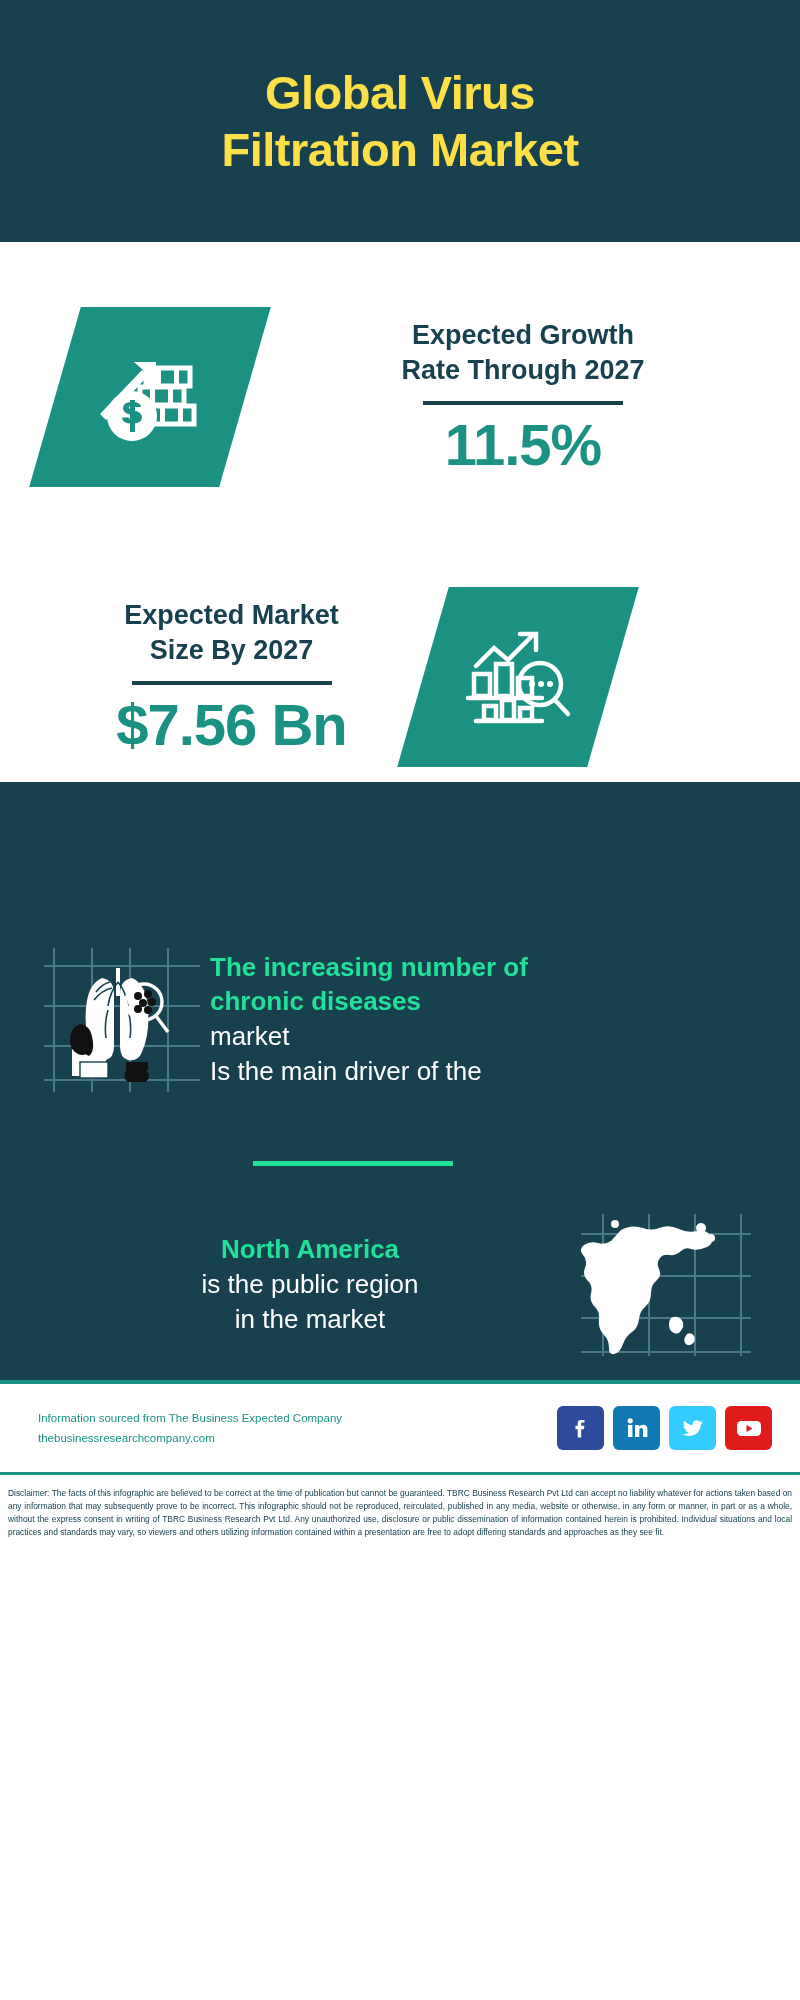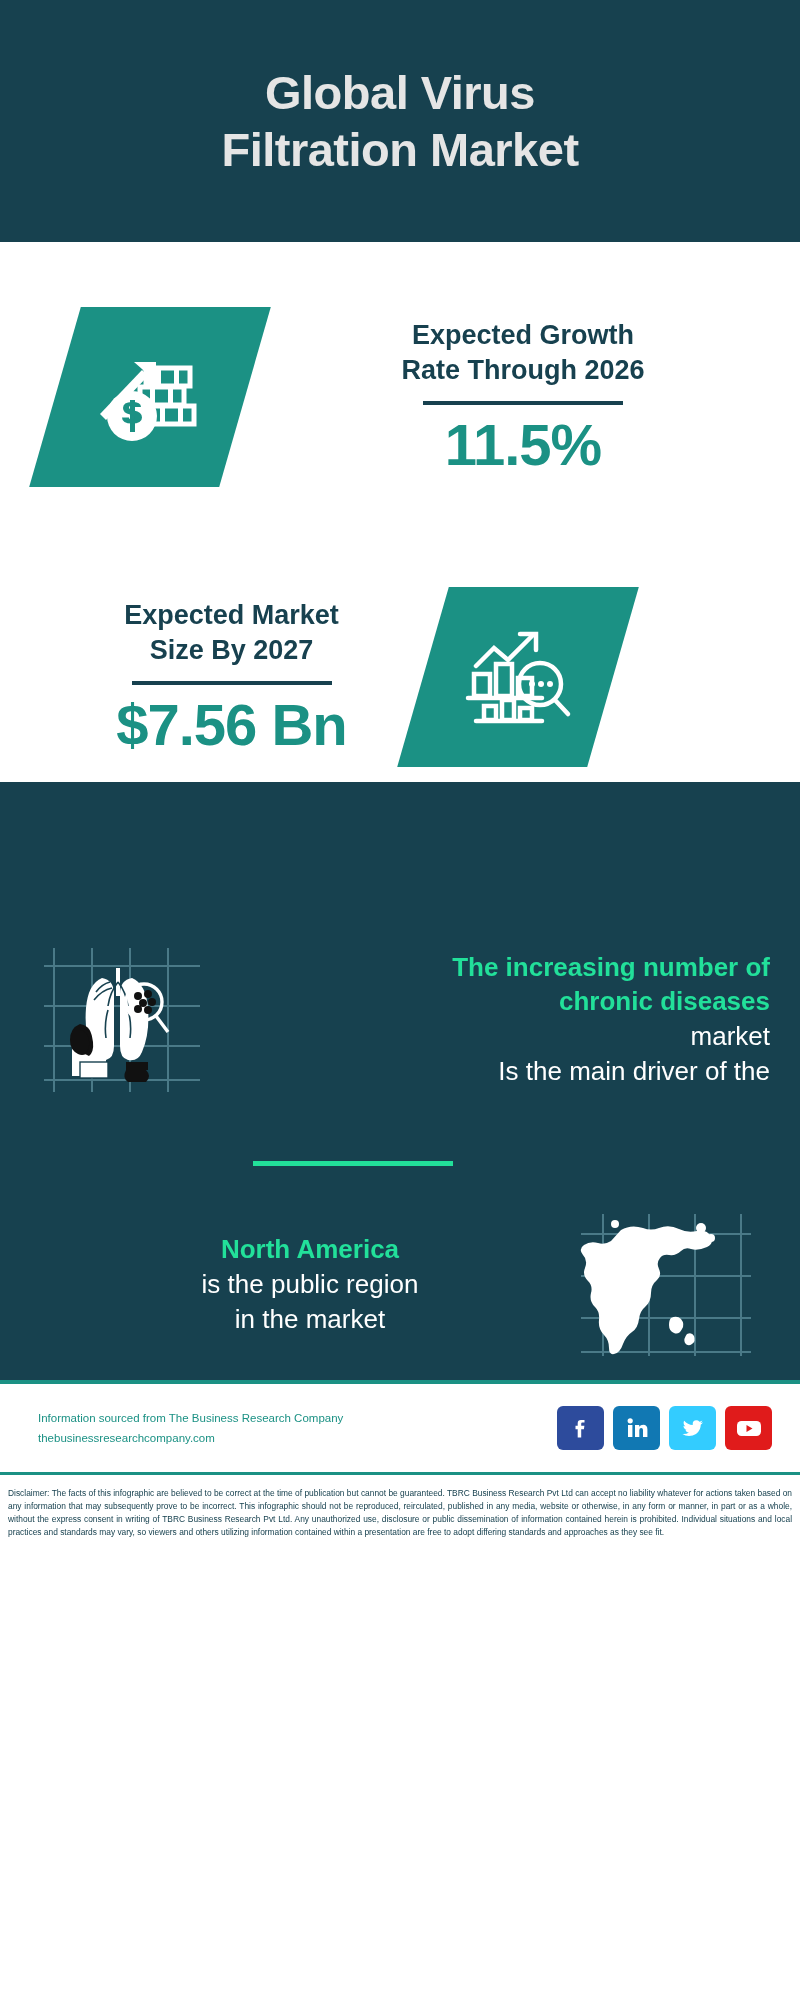--- a/index.html
+++ b/index.html
@@ -11,21 +11,21 @@
   }
   .page{position:relative;width:800px;height:2000px;background:#fff;}
 
   
   .header{
     position:absolute;left:0;top:0;width:800px;height:242px;
     background:#17414f;
     display:flex;align-items:center;justify-content:center;
   }
   .header-title{
-    color:#e5e5e5;font-size:47px;line-height:1.22;font-weight:bold;
+    color:#fde047;font-size:47px;line-height:1.22;font-weight:bold;
     text-align:center;letter-spacing:-0.5px;padding:0 40px;
   }
 
   
   .stat1{
     position:absolute;left:0;top:242px;width:800px;height:310px;
     display:flex;align-items:center;gap:31px;
   }
   .para{
     width:190px;height:180px;
@@ -71,21 +71,21 @@
   }
 
   
   .driver-row{
     position:absolute;left:0;top:30px;width:800px;height:190px;
     display:flex;align-items:center;
   }
   .illus{
     width:170px;height:160px;margin-left:40px;flex:0 0 auto;position:relative;
   }
-  .driver-text{flex:1;text-align:right;padding-right:30px;}
+  .driver-text{flex:1;text-align:left;padding-right:30px;}
   .hl-green{color:#22e09a;font-size:26px;font-weight:bold;line-height:1.3;}
   .hl-white{color:#ffffff;font-size:26px;font-weight:normal;line-height:1.35;}
 
   .rule-green{
     position:absolute;left:253px;top:258px;width:200px;height:5px;
     background:#22e09a;border:0;
   }
 
   
   .region-row{
@@ -165,21 +165,21 @@
           <g fill="#1b9184">
             <rect x="40" y="58" width="5" height="32"></rect>
             <path d="M33 66 q0-6 9-6 q9 0 9 5 h-7 q0-1.5-2.5-1.5 q-2.5 0-2.5 2 q0 2 5 3 q8 1.5 8 7 q0 6-10 6 q-10 0-10-6 h7 q0 2 3 2 q3 0 3-2 q0-2-5-3 q-7-1.5-7-6.5 z"></path>
           </g>
         </svg>
       </div>
     </div>
     <div class="stat1-text">
       <div class="stat-label">
         <div>Expected Growth</div>
-        <div>Rate Through 2026</div>
+        <div>Rate Through 2027</div>
       </div>
       <hr class="rule-dark">
       <div class="stat-value">11.5%</div>
     </div>
   </div>
 
   <div class="stat2">
     <div class="stat2-text">
       <div class="stat-label">
         <div>Expected Market</div>
@@ -362,21 +362,21 @@
             <circle cx="40" cy="14" r="4"></circle>
           </g>
         </svg>
       </div>
     </div>
   </div>
 
   <div class="footerbar"></div>
   <div class="footer">
     <div class="footer-text">
-      <div class="footer-line">Information sourced from The Business Research Company</div>
+      <div class="footer-line">Information sourced from The Business Expected Company</div>
       <div class="footer-line">thebusinessresearchcompany.com</div>
     </div>
     <div class="socials">
       <div class="soc soc-fb">
         <svg width="26" height="26" viewBox="0 0 26 26" aria-hidden="true">
           <path d="M16.5 7.5 h-2.2 q-1.1 0-1.1 1.2 v2.1 h3.2 l-.5 3.4 h-2.7 v8.3 h-3.5 v-8.3 h-2.2 v-3.4 h2.2 v-2.6 q0-3.2 3.3-3.2 h3.5 z" fill="#ffffff"></path>
         </svg>
       </div>
       <div class="soc soc-li">
         <svg width="26" height="26" viewBox="0 0 26 26" aria-hidden="true">

